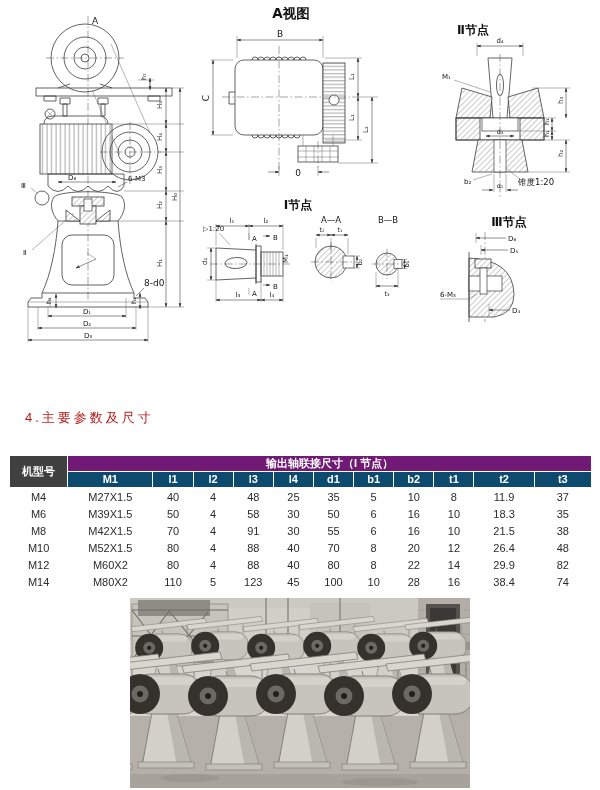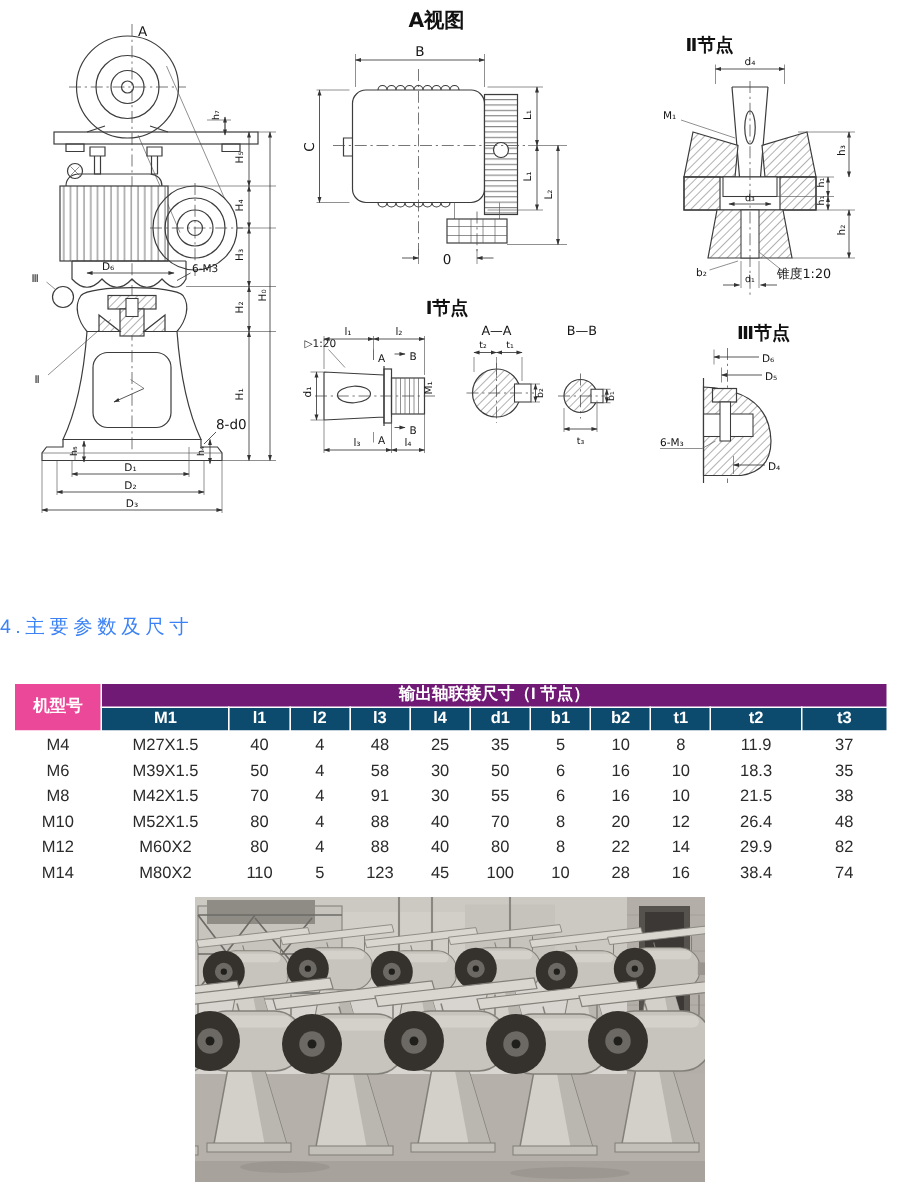--- a/index.html
+++ b/index.html
@@ -12,28 +12,28 @@
   .t9{font-size:9px;}
   .t7{font-size:7px;}
   .ts{font-size:6.3px;}
   .st{stroke:#3c3c3c;fill:none;stroke-width:.8;}
   .tn{stroke:#5a5a5a;fill:none;stroke-width:.45;}
   .dm{stroke:#333;fill:none;stroke-width:.55;}
   .cl{stroke:#4a4a4a;fill:none;stroke-width:.5;stroke-dasharray:8 2.5 1.5 2.5;}
   .hf{fill:url(#ht);stroke:#3c3c3c;stroke-width:.8;}
   .caption{position:absolute;top:368px;left:0;width:600px;text-align:center;
            font-size:13px;font-weight:bold;color:#1c1c1c;letter-spacing:1px;}
-  .heading{position:absolute;top:409px;left:0;font-size:13px;color:#3b82f6;letter-spacing:3px;}
+  .heading{position:absolute;top:409px;left:25px;font-size:13px;color:#b91c1c;letter-spacing:3px;}
   .tcap{position:absolute;top:462px;left:0;width:508px;text-align:right;font-size:12.5px;color:#2e2e2e;}
   table.params{position:absolute;top:455px;left:9px;width:583px;border-collapse:collapse;
                table-layout:fixed;font-size:11px;}
   table.params thead th{background:#701a75;color:#fff;font-weight:bold;border:1px solid #fff;
                         padding:1px 0;font-size:11px;line-height:13px;}
   table.params thead tr.sub th{background:#0c4a6e;}
-  table.params thead th.corner{background:#ec4899;}
+  table.params thead th.corner{background:#404040;}
   table.params tbody td{text-align:center;color:#2b2b2b;padding:0;height:17px;font-size:11px;}
 </style>
 </head>
 <body>
 
 <div class="page">
 
   <svg class="figure" width="600" height="362" viewBox="0 0 600 362">
     <defs>
       <marker id="aE" viewBox="0 0 10 10" refX="9" refY="5" markerWidth="7.5" markerHeight="7.5" orient="auto">

